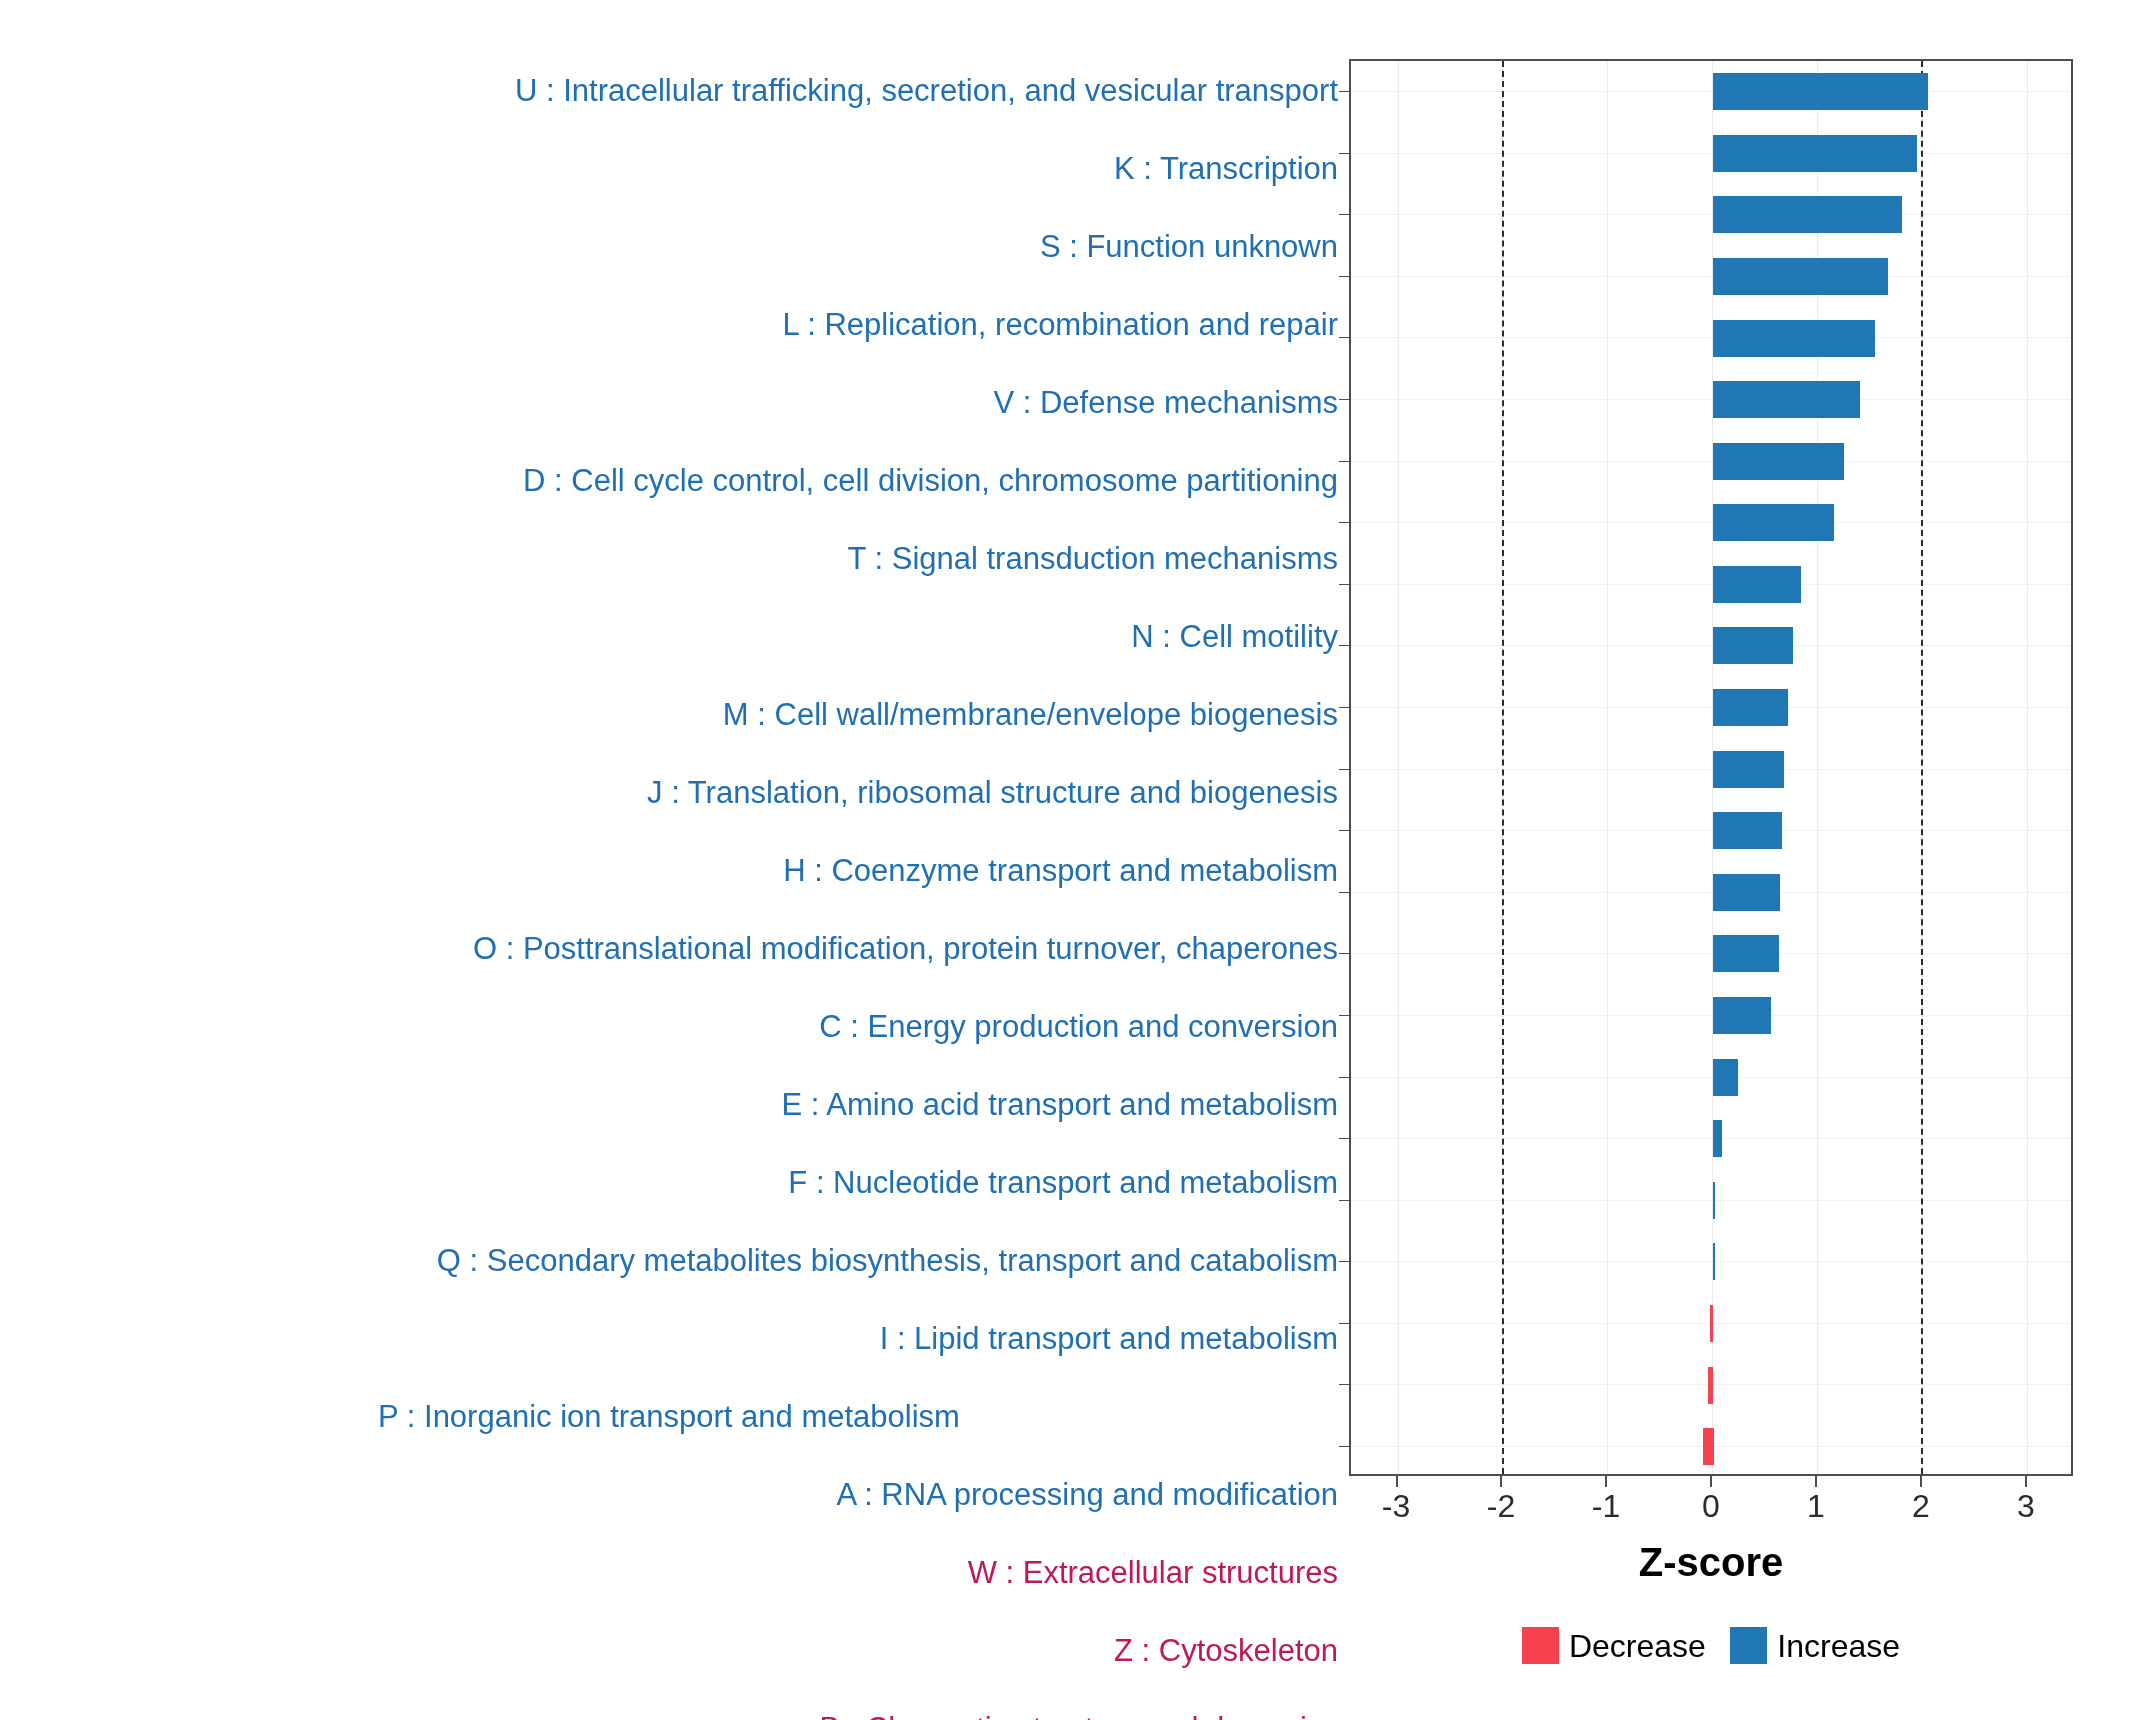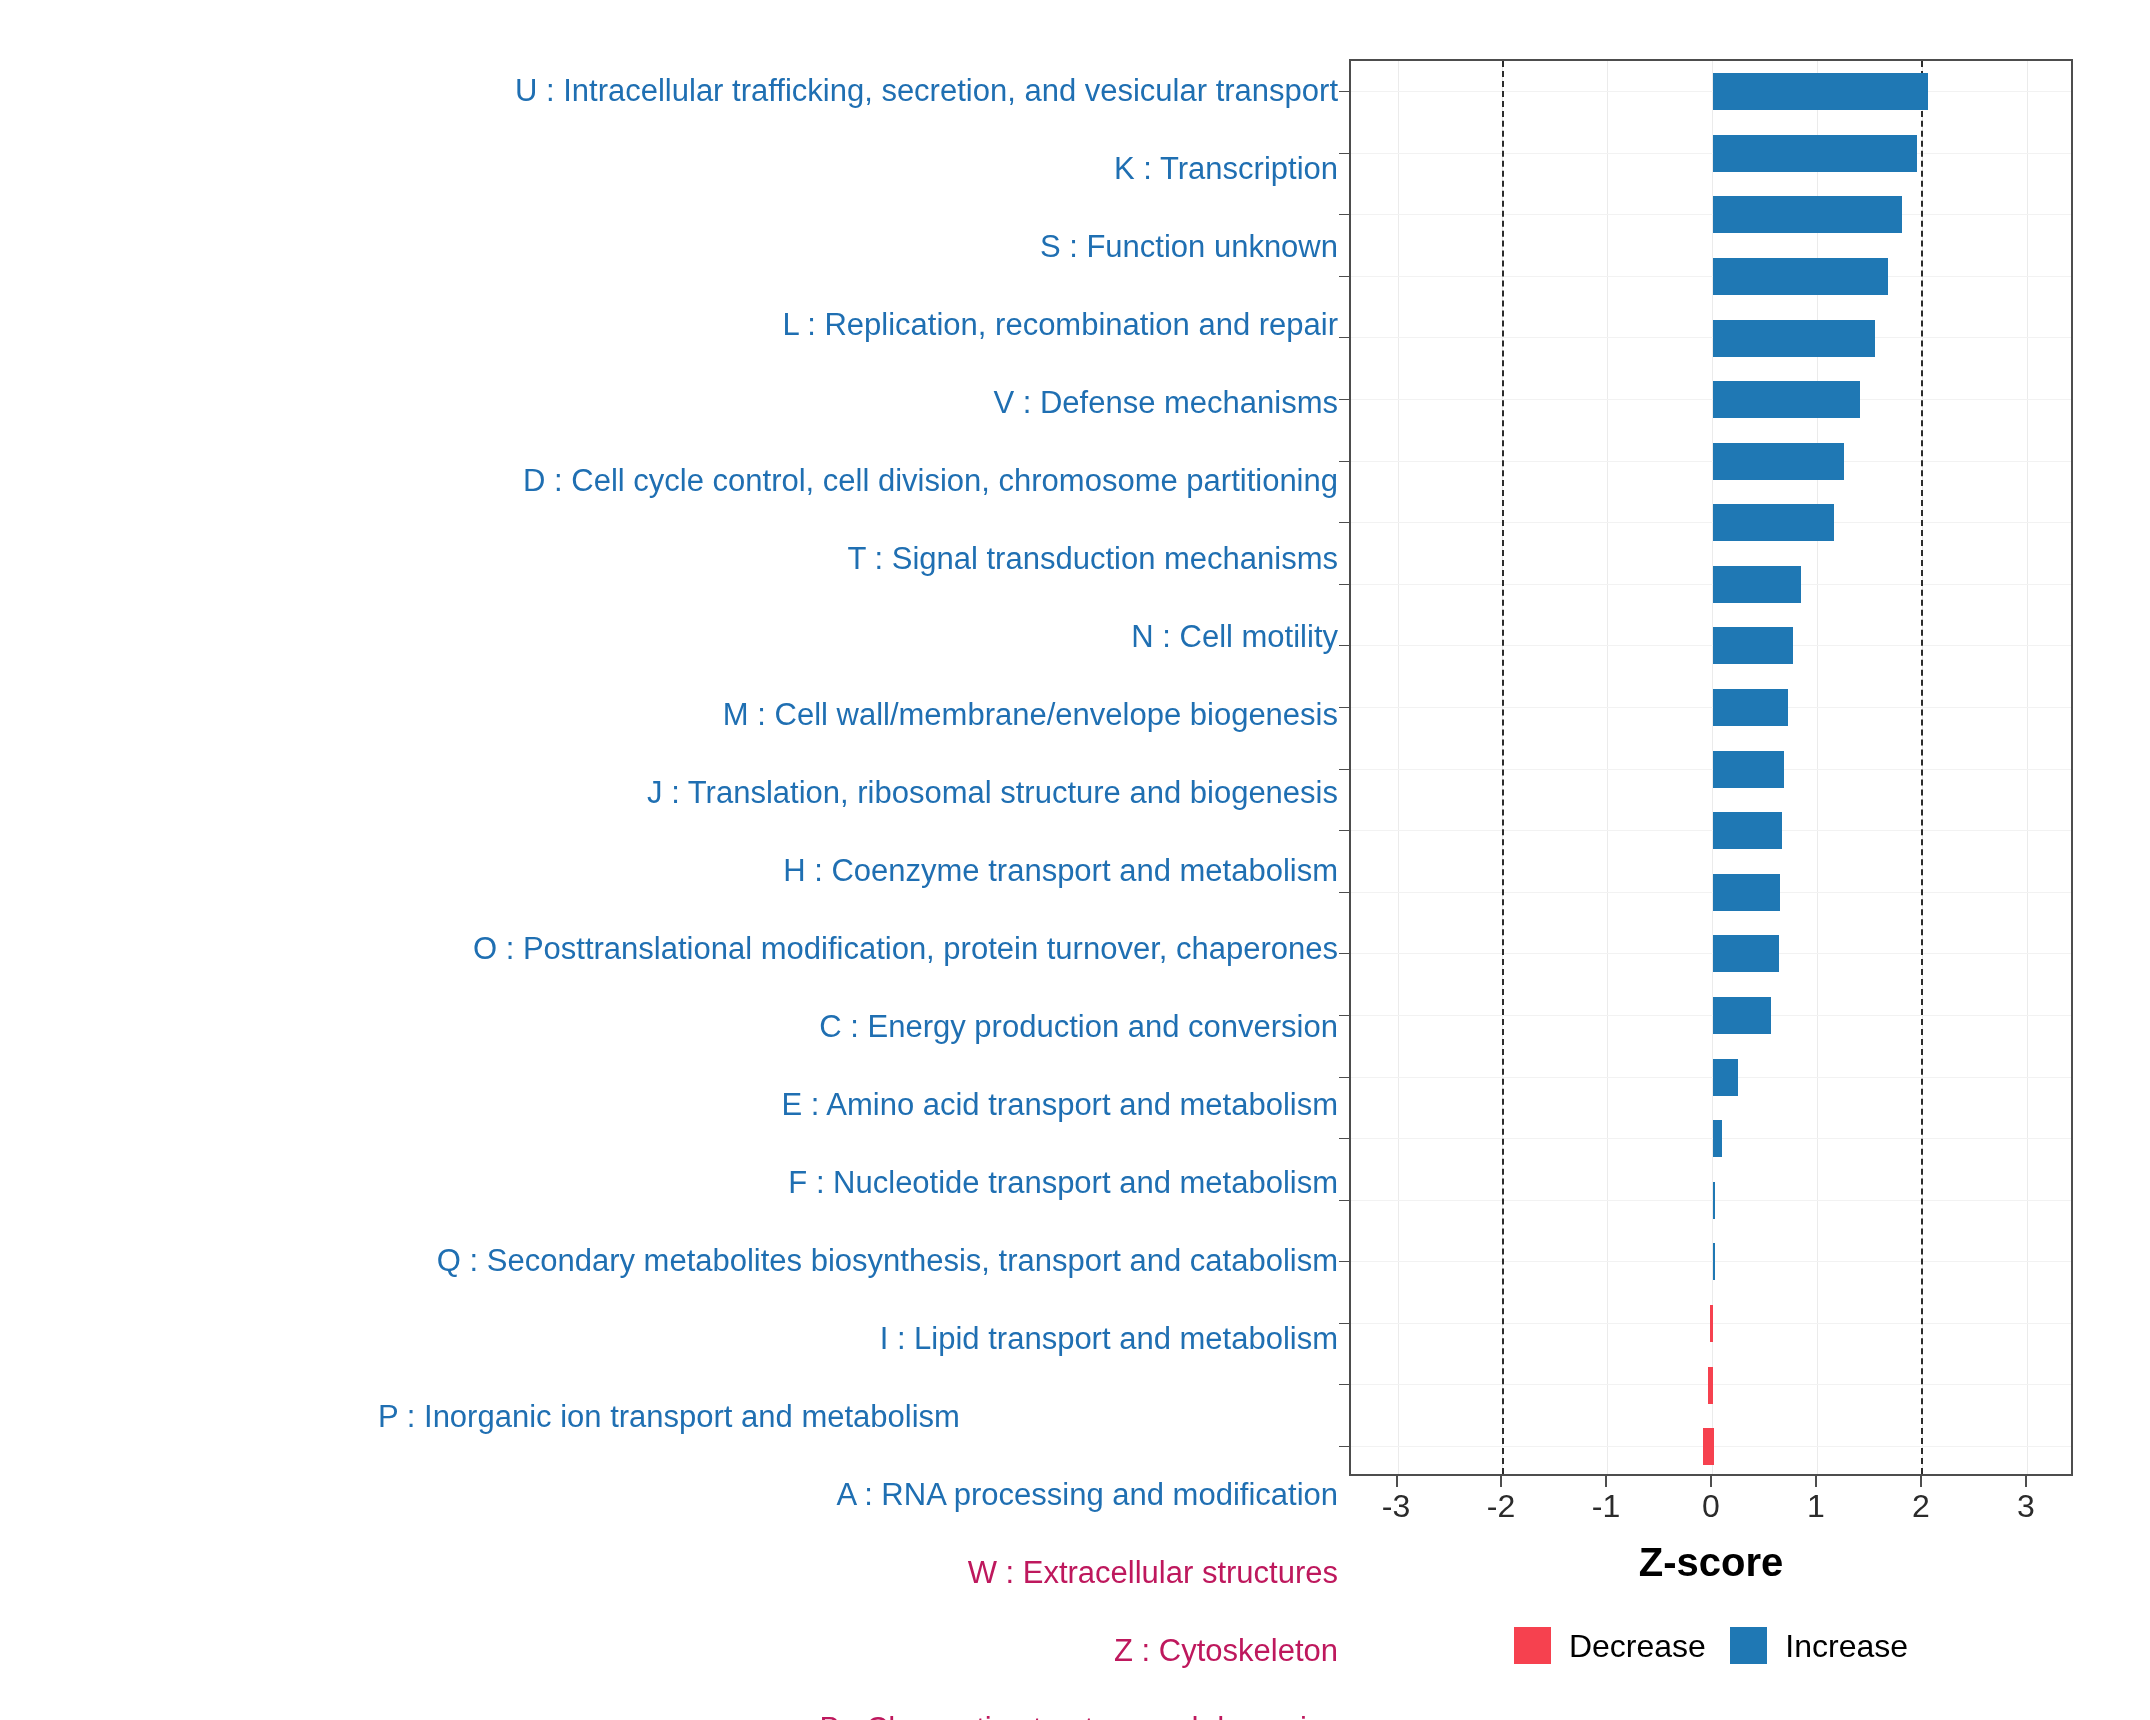--- a/index.html
+++ b/index.html
@@ -142,21 +142,21 @@
     top: 1627px;
     width: 724px;
     display: flex;
     align-items: center;
     justify-content: center;
     gap: 24.4px;
   }
   .legend-item {
     display: flex;
     align-items: center;
-    gap: 18px;
+    gap: 10px;
   }
   .legend-key {
     width: 37px;
     height: 37px;
     display: inline-block;
   }
   .legend-text {
     font-size: 32px;
     color: #000000;
     line-height: 1;

